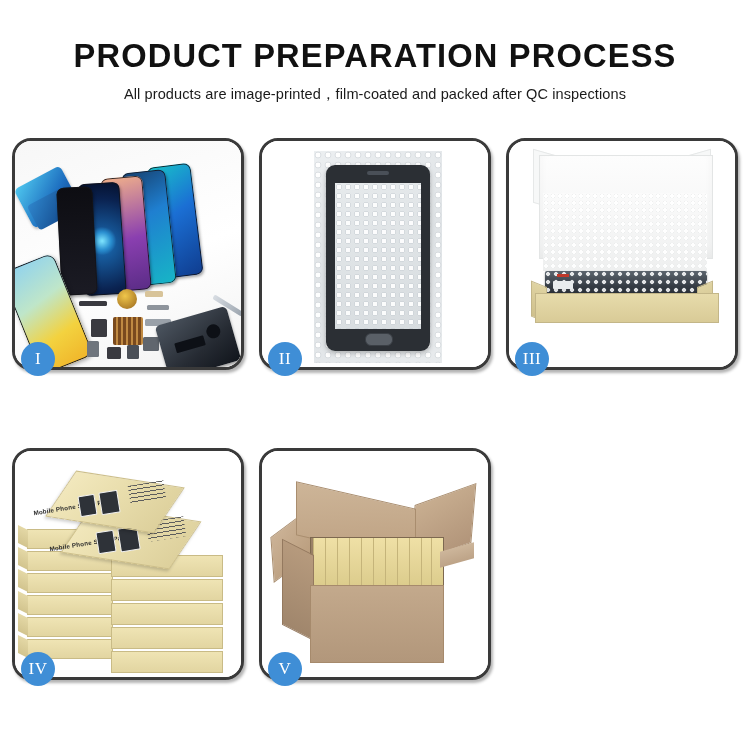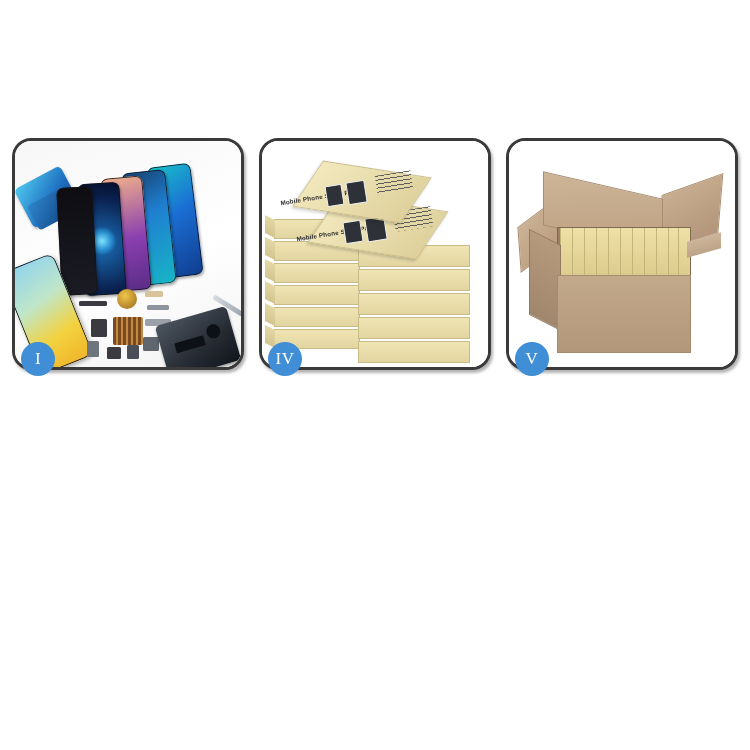--- a/index.html
+++ b/index.html
@@ -376,20 +376,24 @@
     position:absolute; left:18px; top:54px; width:56px; height:54px;
     background:linear-gradient(160deg,rgba(245,240,232,0.9),rgba(230,224,214,0.5));
     transform:skewY(-22deg);
   }
 </style>
 </head>
 <body>
 
 <div class="page">
 
+  <div class="header">
+    <h1 class="title">PRODUCT PREPARATION PROCESS</h1>
+    <p class="subtitle">All products are image-printed，film-coated and packed after QC inspections</p>
+  </div>
 
   <div class="grid">
 
     <div class="panel">
       <div class="panel-inner p1">
         <div class="blue-strip"></div>
         <div class="blue-strip2"></div>
 
         <div class="ph ph-a"></div>
         <div class="ph ph-b"></div>
@@ -415,21 +419,48 @@
 
         <div class="board">
           <span class="chip" style="left:14px; top:22px; width:30px;height:10px;"></span>
           <span class="chip" style="left:48px; top:14px; width:14px;height:14px; border-radius:50%;"></span>
         </div>
         <div class="tweezer"></div>
       </div>
       <div class="badge">I</div>
     </div>
 
-
+    <div class="panel">
+      <div class="panel-inner p2">
+        <div class="bubblewrap">
+          <div class="screen-glass">
+            <span class="earpiece"></span>
+            <span class="home-btn"></span>
+          </div>
+        </div>
+      </div>
+      <div class="badge">II</div>
+    </div>
+
+    <div class="panel">
+      <div class="panel-inner p3">
+        <div class="k3-flapL"></div>
+        <div class="k3-flapR"></div>
+        <div class="k3-lidback"></div>
+        <div class="k3-foam"></div>
+        <div class="k3-screen">
+          <span class="redtab"></span>
+          <span class="wtab"></span>
+        </div>
+        <div class="k3-sideL"></div>
+        <div class="k3-sideR"></div>
+        <div class="k3-front"></div>
+      </div>
+      <div class="badge">III</div>
+    </div>
 
     <div class="panel">
       <div class="panel-inner p4">
         <div class="stack">
 
           <div class="kbox" style="left:12px; top:78px;  width:84px; height:18px;">
               <span class="side"></span>
             </div>
           <div class="kbox" style="left:12px; top:100px; width:84px; height:18px;">
               <span class="side"></span>

